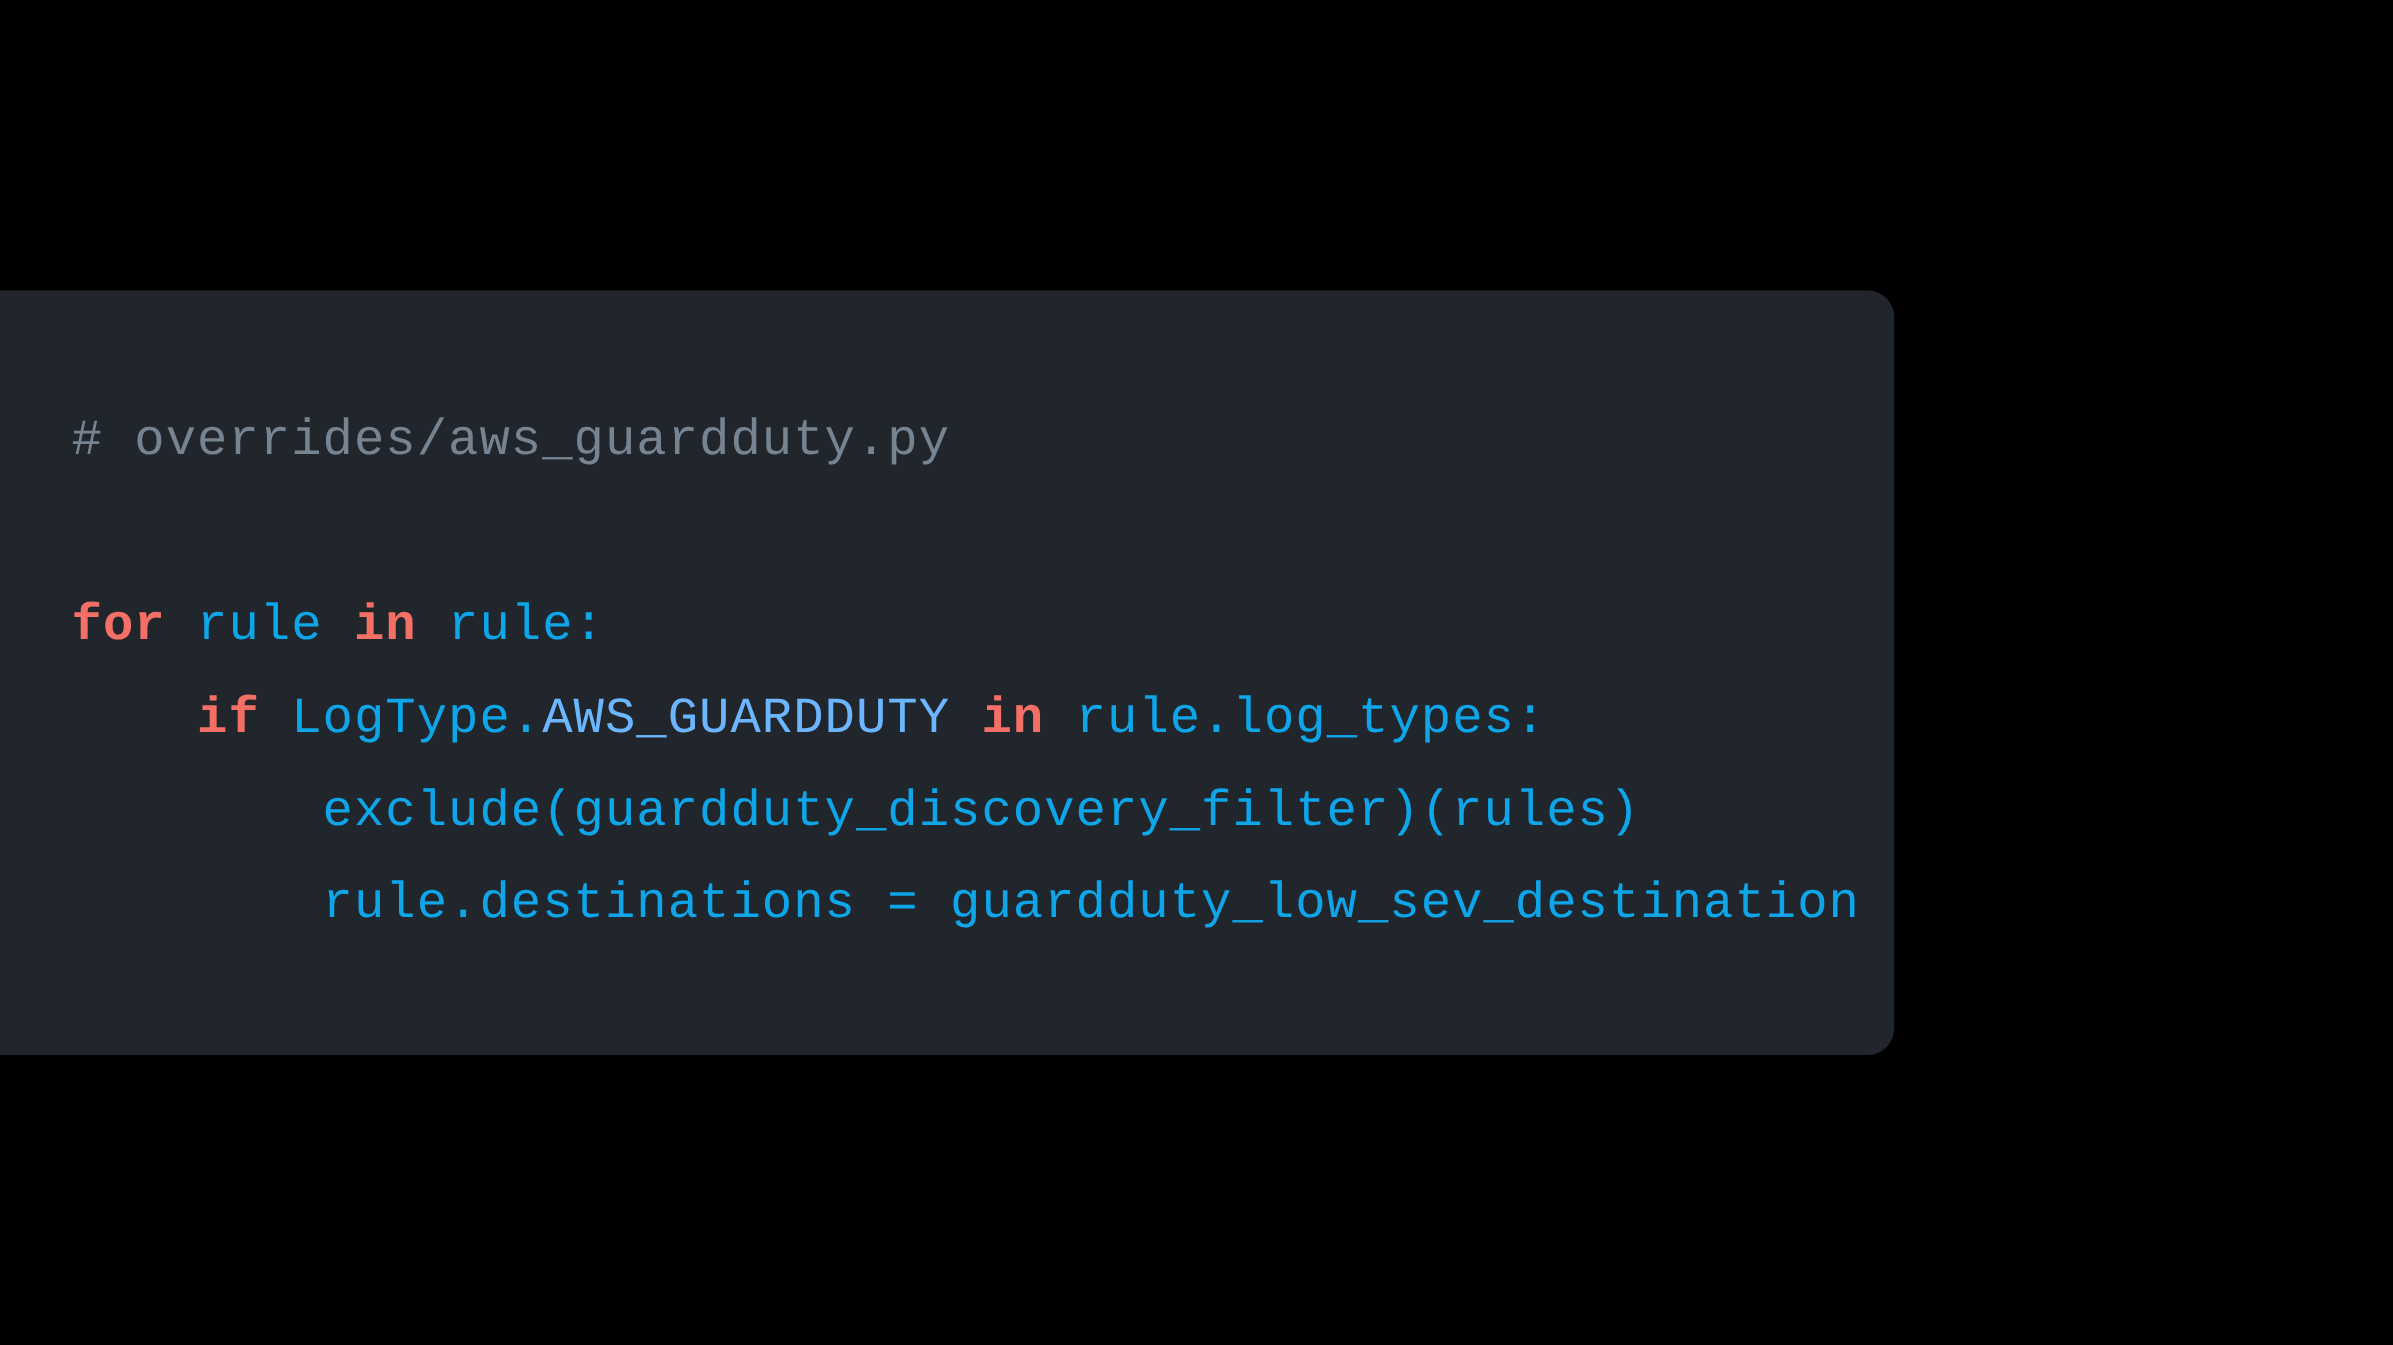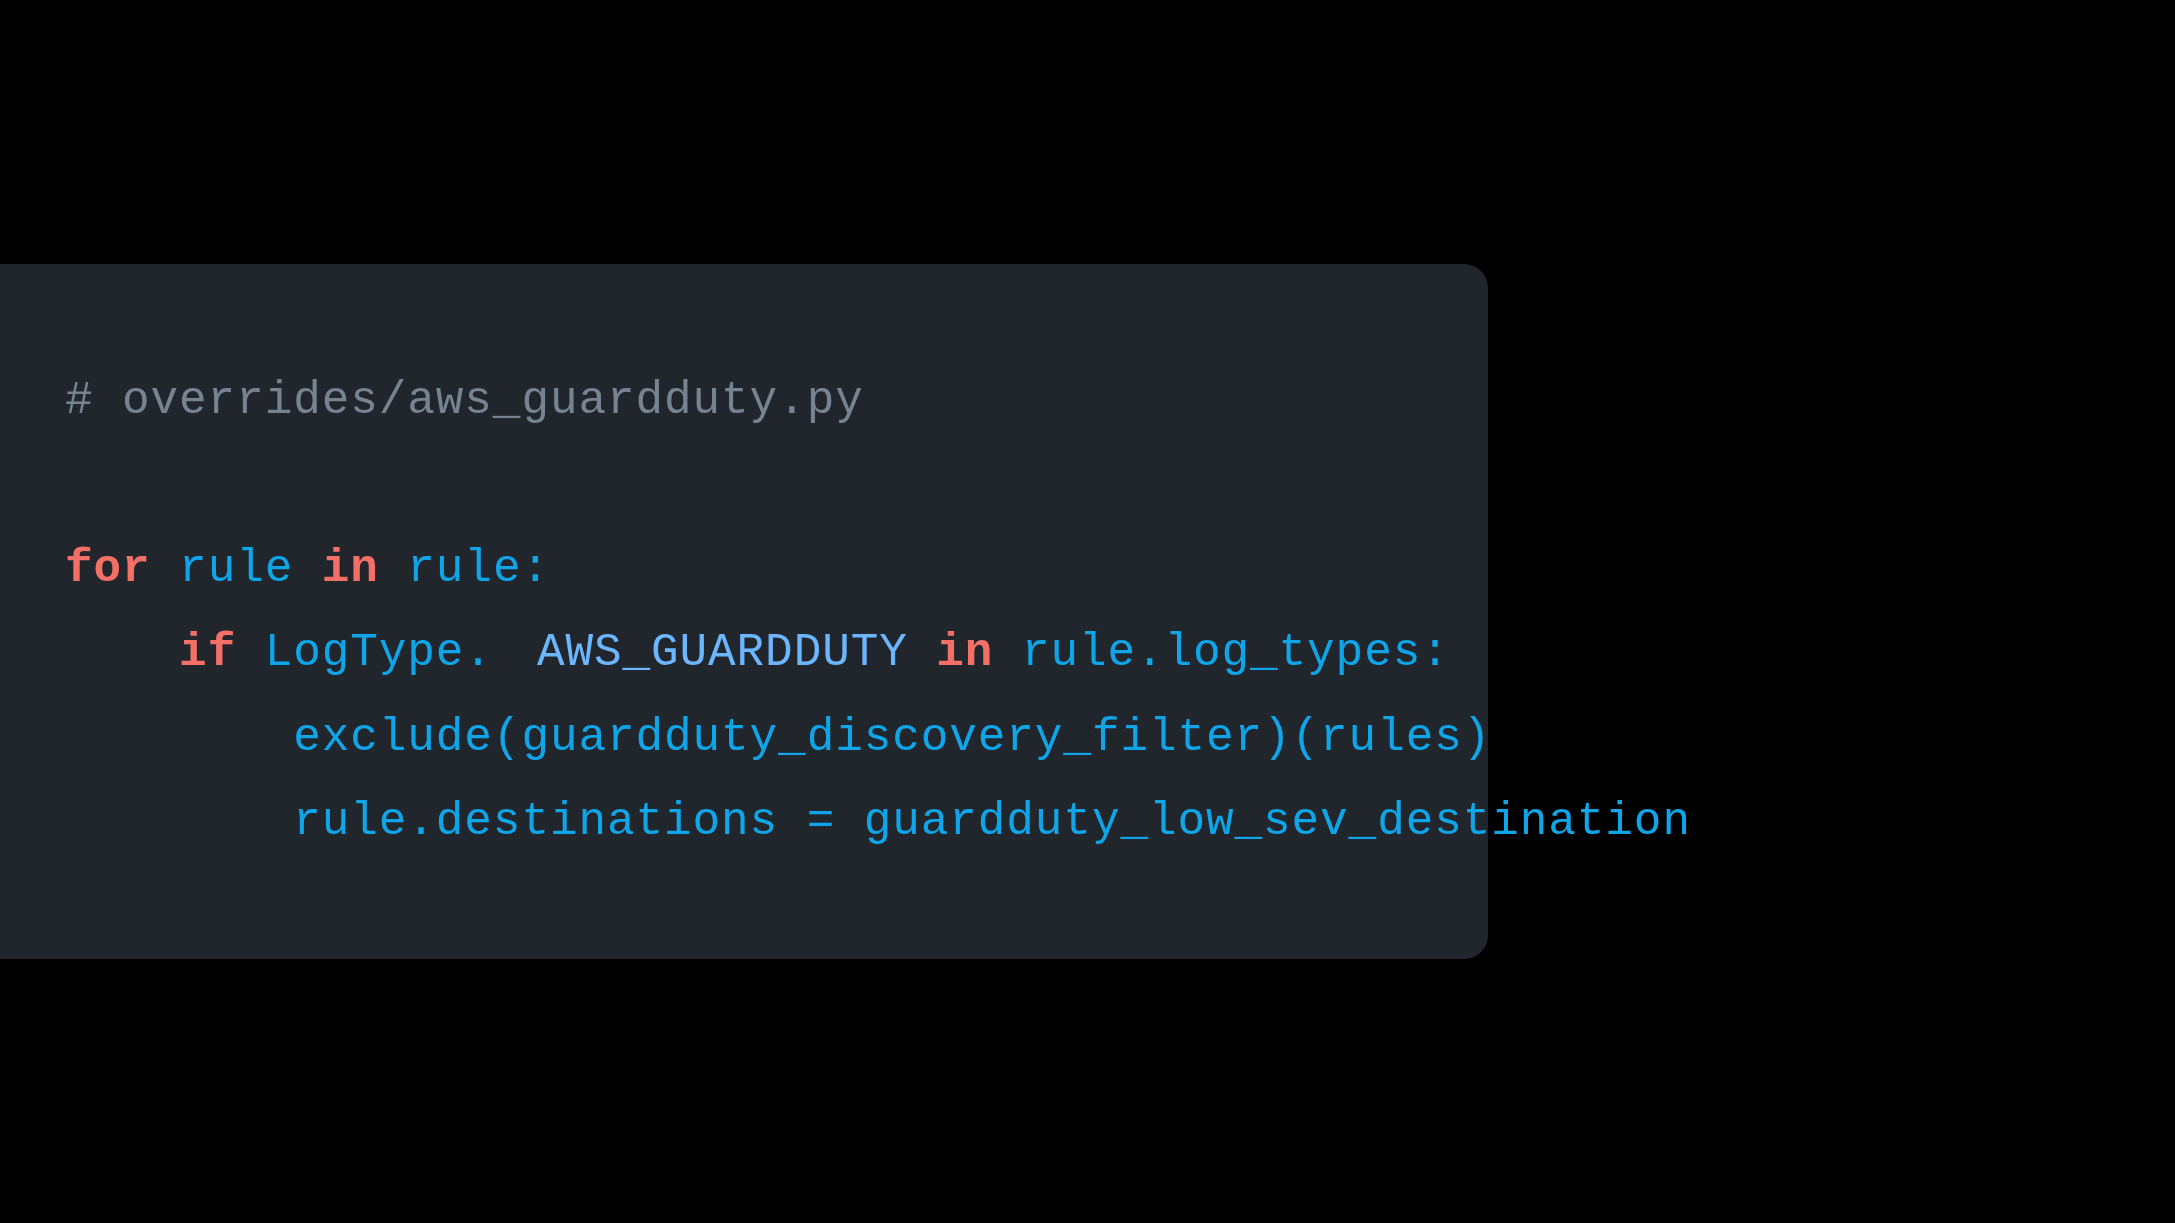--- a/index.html
+++ b/index.html
@@ -16,42 +16,41 @@
       justify-content: flex-start;
       font-family: ui-monospace, SFMono-Regular, "SF Mono", Menlo, Monaco, Consolas, "Liberation Mono", "Courier New", monospace;
     }
     .code-block {
       background: #21262d;
       border-radius: 24px;
       padding: 95px 65px 95px 65px;
       margin-left: 0;
       border-top-left-radius: 0;
       border-bottom-left-radius: 0;
-      width: 1488px;
+      width: 1722px;
     }
     .code-line {
       font-size: 46px;
       line-height: 1.83;
       letter-spacing: 0.02em;
       white-space: pre;
       color: #adbac7;
     }
     .comment {
       color: #768390;
     }
     .keyword {
       color: #f47067;
       font-weight: bold;
     }
     .identifier {
       color: #0ea5e9;
     }
     .constant {
       color: #6cb6ff;
-      margin-left: 44px;
     }
     .blank-line {
       height: 84px;
     }
   </style>
 </head>
 <body>
 
 <div class="code-block">
   <div class="code-line"><span class="comment"># overrides/aws_guardduty.py</span></div>

